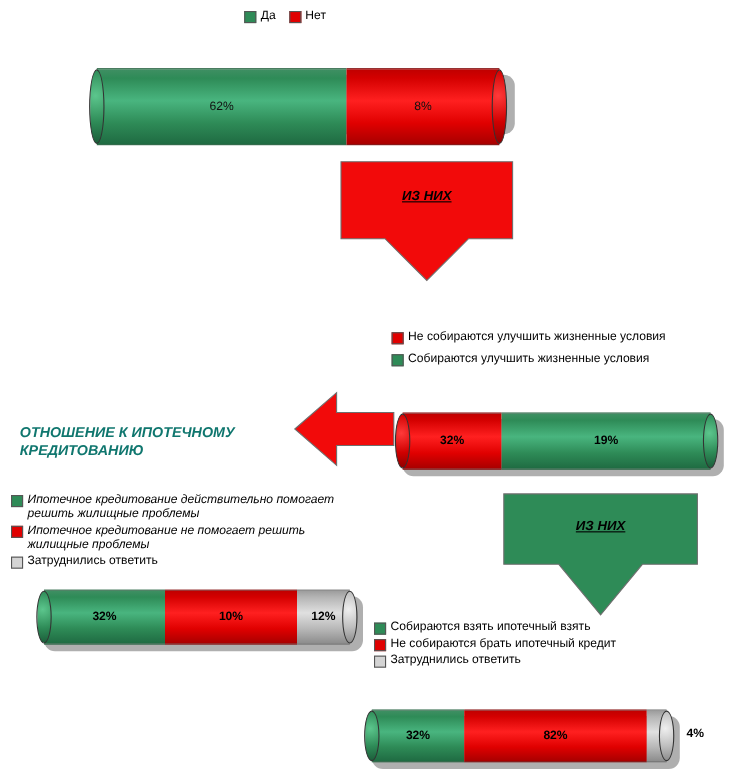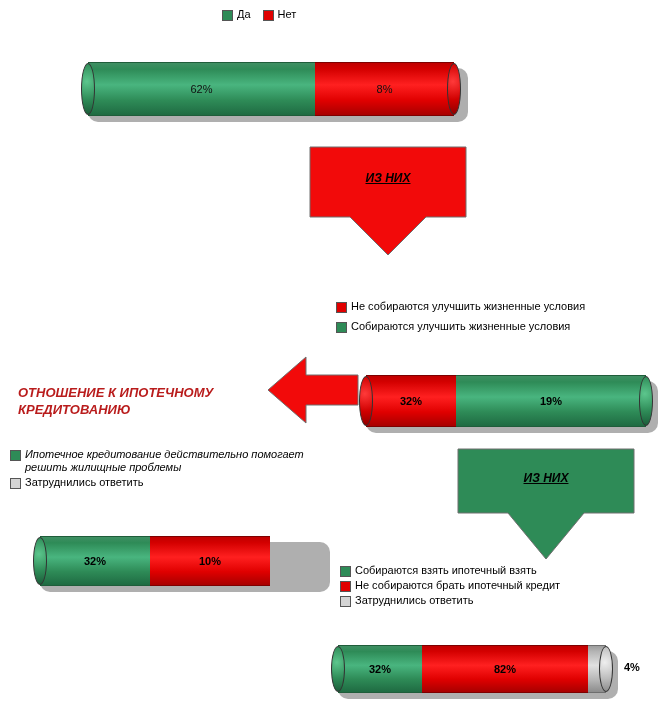--- a/index.html
+++ b/index.html
@@ -36,21 +36,21 @@
   }
   .legend-label { display: inline-block; }
   .legend-wrap-label { white-space: normal; max-width: 300px; font-style: italic; }
 
   .legend-inline { display: flex; align-items: center; gap: 14px; }
   .legend-inline .legend-row { margin-bottom: 0; }
 
   
   .bar {
     position: absolute;
-    height: 54px;
+    height: 70px;
   }
   .bar .seg {
     position: absolute;
     top: 0;
     height: 100%;
     box-sizing: border-box;
   }
   .seg-label {
     position: absolute;
     width: 100%;
@@ -136,21 +136,21 @@
     font-size: 11px;
     font-weight: bold;
   }
 
   .heading-left {
     position: absolute;
     font-style: italic;
     font-weight: bold;
     font-size: 13px;
     line-height: 17px;
-    color: #b91c1c;
+    color: #0f766e;
   }
 </style>
 </head>
 <body>
 
 <div class="abs legend-inline" style="left:222px; top:8px;gap:12px;">
   <div class="legend-row">
     <span class="legend-swatch" style="background:#2e8b57;"></span>
     <span class="legend-label">Да</span>
   </div>
@@ -172,21 +172,21 @@
   </div>
 </div>
 
 <div class="arrow-down" style="left:308px; top:145px; width:160px; height:112px;">
   <svg width="160" height="112" viewBox="0 0 160 112">
     <polygon points="2,2 158,2 158,72 118,72 80,110 42,72 2,72" fill="#f20a0a" stroke="#6e6e6e" stroke-width="1"></polygon>
   </svg>
   <div class="arrow-text" style="top:26px;">ИЗ НИХ</div>
 </div>
 
-<div class="abs" style="left:336px; top:300px;">
+<div class="abs" style="left:356px; top:300px;">
   <div class="legend-row">
     <span class="legend-swatch" style="background:#e00000;"></span>
     <span class="legend-label">Не собираются улучшить жизненные условия</span>
   </div>
   <div class="legend-row" style="margin-top:7px;">
     <span class="legend-swatch" style="background:#2e8b57;"></span>
     <span class="legend-label">Собираются улучшить жизненные условия</span>
   </div>
 </div>
 
@@ -209,34 +209,42 @@
 </div>
 
 <div class="heading-left" style="left:18px; top:384px; width:240px;">ОТНОШЕНИЕ К ИПОТЕЧНОМУ КРЕДИТОВАНИЮ</div>
 
 <div class="abs" style="left:10px; top:448px; width:330px;">
   <div class="legend-row">
     <span class="legend-swatch" style="background:#2e8b57;"></span>
     <span class="legend-label legend-wrap-label">Ипотечное кредитование действительно помогает решить жилищные проблемы</span>
   </div>
   <div class="legend-row">
+    <span class="legend-swatch" style="background:#e00000;"></span>
+    <span class="legend-label legend-wrap-label">Ипотечное кредитование не помогает решить жилищные проблемы</span>
+  </div>
+  <div class="legend-row">
     <span class="legend-swatch" style="background:#d4d4d4;"></span>
     <span class="legend-label">Затруднились ответить</span>
   </div>
 </div>
 
 <div class="bar-shadow" style="left:40px; top:542px; width:290px; height:50px; border-radius:10px;"></div>
 <div class="bar" style="left:40px; top:536px; width:278px; height:50px;">
   <div class="seg green-fill" style="left:0px; width:110px;">
     <div class="cap-left green-cap"></div>
     <div class="seg-label">32%</div>
   </div>
   <div class="seg red-fill" style="left:110px; width:120px;">
     <div class="seg-label">10%</div>
   </div>
+  <div class="seg gray-fill" style="left:230px; width:48px;">
+    <div class="cap-right gray-cap"></div>
+    <div class="seg-label">12%</div>
+  </div>
 </div>
 
 <div class="arrow-down" style="left:456px; top:447px; width:180px; height:115px;">
   <svg width="180" height="115" viewBox="0 0 180 115">
     <polygon points="2,2 178,2 178,66 128,66 90,112 52,66 2,66" fill="#2e8b57" stroke="#6e6e6e" stroke-width="1"></polygon>
   </svg>
   <div class="arrow-text" style="top:24px; color:#000;">ИЗ НИХ</div>
 </div>
 
 <div class="abs" style="left:340px; top:564px;">

